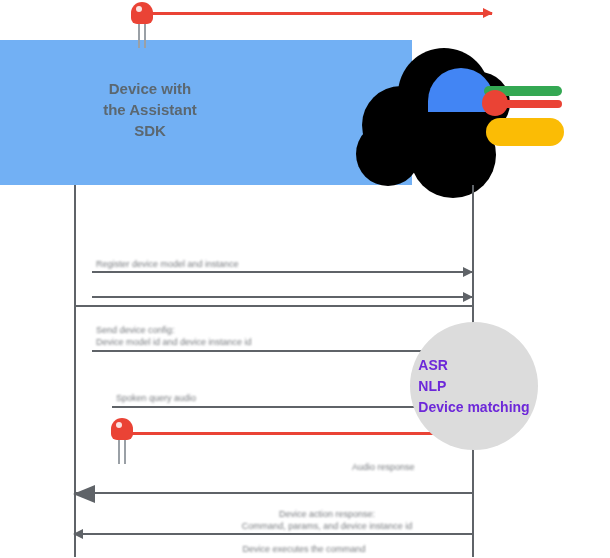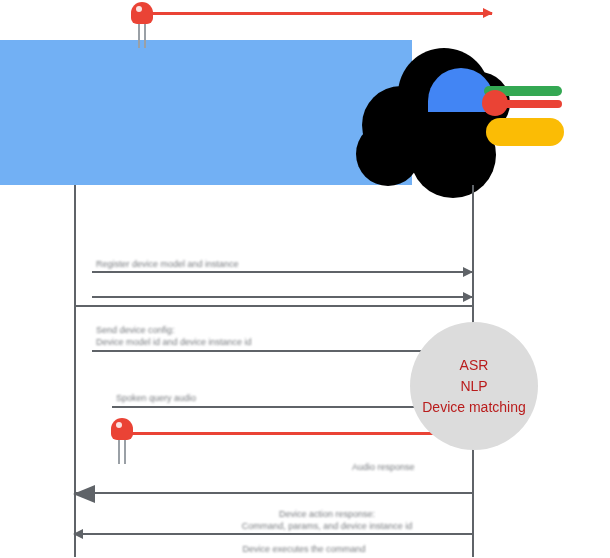--- a/index.html
+++ b/index.html
@@ -168,36 +168,40 @@
 
   
   .asr-bubble {
     position: absolute;
     left: 410px;
     top: 322px;
     width: 128px;
     height: 128px;
     border-radius: 50%;
     background: #dcdcdc;
-    color: #b91c1c;
+    color: #6d28d9;
     display: flex;
     align-items: center;
     justify-content: center;
-    text-align: center;
+    text-align: left;
     font-size: 14px;
     line-height: 21px;
     white-space: pre-line;
+    font-weight: bold;
   }
 </style>
 </head>
 <body>
 
 <div id="canvas">
 
   <div class="device-box"></div>
+  <div class="device-label">Device with
+the Assistant
+SDK</div>
 
   <div class="cloud">
     <i class="c1"></i>
       <i class="c2"></i>
       <i class="c3"></i>
       <i class="c4"></i>
       <i class="c5"></i>
   </div>
   <div class="glogo">
     <span class="blue"></span>

